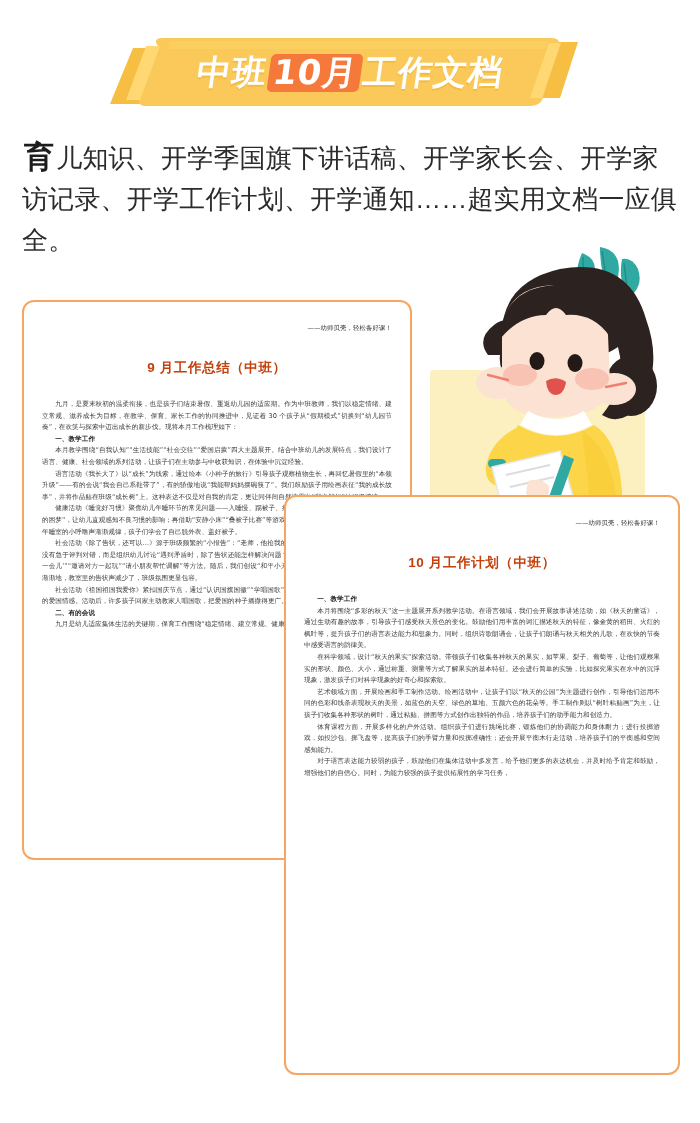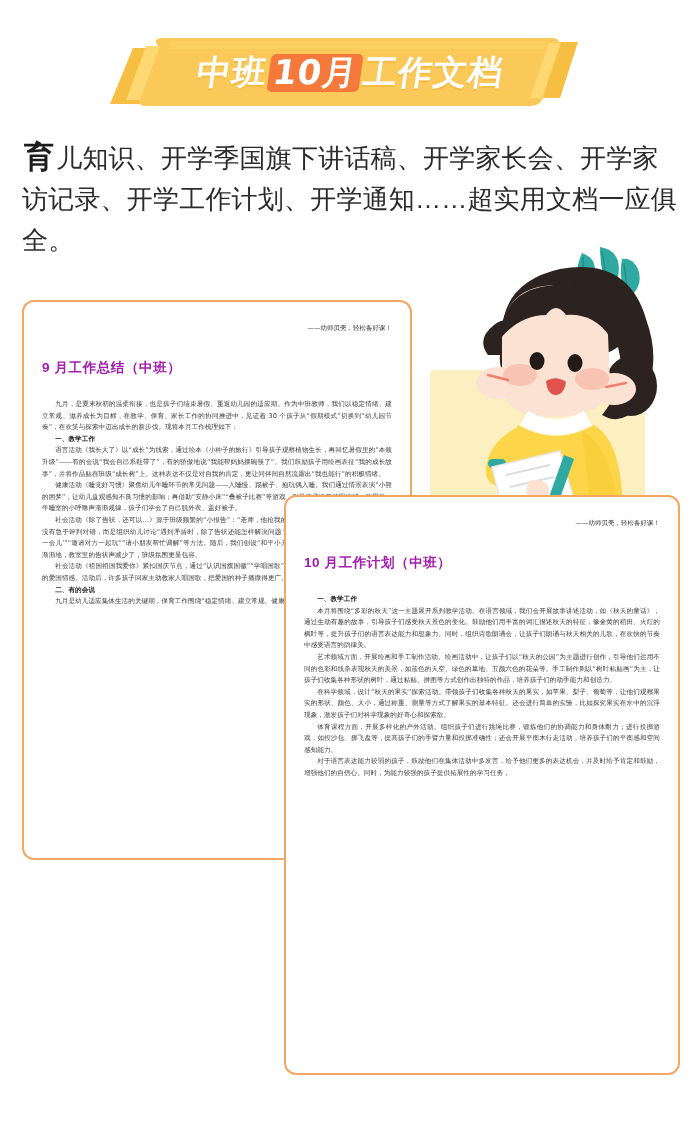--- a/index.html
+++ b/index.html
@@ -102,24 +102,24 @@
 
   .doc-slogan {
     text-align: right;
     font-size: 6.4px;
     color:#333;
     letter-spacing: .1px;
     margin-bottom: 26px;
     font-family: "DejaVu Sans", sans-serif;
   }
   .doc-title {
-    text-align:left;
+    text-align:center;
     font-size: 13.5px;
     font-weight: 700;
-    color:#a21caf;
+    color:#c2410c;
     letter-spacing: .6px;
     margin-bottom: 22px;
     font-family: "Liberation Sans", sans-serif;
     margin-top: 6px;
   }
   .doc-body p {
     font-size: 6.6px;
     line-height: 11.6px;
     color:#3a3a3a;
     text-align: justify;
@@ -217,38 +217,39 @@
     <path d="M122 272 L112 268 L112 284 Z" fill="#1E8A84"></path>
   </svg>
 
   <div class="doc doc-1">
     <div class="doc-inner">
       <div class="doc-slogan">——幼师贝壳，轻松备好课！</div>
       <div class="doc-title">9 月工作总结（中班）</div>
       <div class="doc-body">
         <p class="ind">九月，是夏末秋初的温柔衔接，也是孩子们结束暑假、重返幼儿园的适应期。作为中班教师，我们以稳定情绪、建立常规、滋养成长为目标，在教学、保育、家长工作的协同推进中，见证着 30 个孩子从“假期模式”切换到“幼儿园节奏”，在欢笑与探索中迈出成长的新步伐。现将本月工作梳理如下：</p>
         <p class="head">一、教学工作</p>
+        <p class="ind">本月教学围绕“自我认知”“生活技能”“社会交往”“爱国启蒙”四大主题展开。结合中班幼儿的发展特点，我们设计了语言、健康、社会领域的系列活动，让孩子们在主动参与中收获知识，在体验中沉淀经验。</p>
         <p class="ind">语言活动《我长大了》以“成长”为线索，通过绘本《小种子的旅行》引导孩子观察植物生长，再回忆暑假里的“本领升级”——有的会说“我会自己系鞋带了”，有的骄傲地说“我能帮妈妈摆碗筷了”。我们鼓励孩子用绘画表征“我的成长故事”，并将作品贴在班级“成长树”上。这种表达不仅是对自我的肯定，更让同伴间自然流露出“我也能行”的积极情绪。</p>
         <p class="ind">健康活动《睡觉好习惯》聚焦幼儿午睡环节的常见问题——入睡慢、踢被子、抱玩偶入睡。我们通过情景表演“小熊的困梦”，让幼儿直观感知不良习惯的影响；再借助“安静小床”“叠被子比赛”等游戏，引导孩子练习整理床铺。两周后，午睡室的小呼噜声渐渐规律，孩子们学会了自己脱外衣、盖好被子。</p>
         <p class="ind">社会活动《除了告状，还可以…》源于班级频繁的“小报告”：“老师，他抢我的积木！”“他把水彩笔弄丢了！”我们没有急于评判对错，而是组织幼儿讨论“遇到矛盾时，除了告状还能怎样解决问题？”孩子们想出了“用语言说‘我想要玩一会儿’”“邀请对方一起玩”“请小朋友帮忙调解”等方法。随后，我们创设“和平小天使”角色，由孩子轮流担任调解员。渐渐地，教室里的告状声减少了，班级氛围更显包容。</p>
         <p class="ind">社会活动《祖国祖国我爱你》紧扣国庆节点，通过“认识国旗国徽”“学唱国歌”“绘制心中的祖国”等环节，激发幼儿的爱国情感。活动后，许多孩子回家主动教家人唱国歌，把爱国的种子播撒得更广。</p>
         <p class="head">二、有的会说</p>
         <p class="ind">九月是幼儿适应集体生活的关键期，保育工作围绕“稳定情绪、建立常规、健康养护”三条主线展开。</p>
       </div>
     </div>
   </div>
 
   <div class="doc doc-2">
     <div class="doc-inner">
       <div class="doc-slogan">——幼师贝壳，轻松备好课！</div>
       <div class="doc-title">10 月工作计划（中班）</div>
       <div class="doc-body">
         <p class="head">一、教学工作</p>
         <p class="ind">本月将围绕“多彩的秋天”这一主题展开系列教学活动。在语言领域，我们会开展故事讲述活动，如《秋天的童话》，通过生动有趣的故事，引导孩子们感受秋天景色的变化。鼓励他们用丰富的词汇描述秋天的特征，像金黄的稻田、火红的枫叶等，提升孩子们的语言表达能力和想象力。同时，组织诗歌朗诵会，让孩子们朗诵与秋天相关的儿歌，在欢快的节奏中感受语言的韵律美。</p>
+        <p class="ind">在科学领域，设计“秋天的果实”探索活动。带领孩子们收集各种秋天的果实，如苹果、梨子、葡萄等，让他们观察果实的形状、颜色、大小，通过称重、测量等方式了解果实的基本特征。还会进行简单的实验，比如探究果实在水中的沉浮现象，激发孩子们对科学现象的好奇心和探索欲。</p>
         <p class="ind">艺术领域方面，开展绘画和手工制作活动。绘画活动中，让孩子们以“秋天的公园”为主题进行创作，引导他们运用不同的色彩和线条表现秋天的美景，如蓝色的天空、绿色的草地、五颜六色的花朵等。手工制作则以“树叶粘贴画”为主，让孩子们收集各种形状的树叶，通过粘贴、拼图等方式创作出独特的作品，培养孩子们的动手能力和创造力。</p>
-        <p class="ind">在科学领域，设计“秋天的果实”探索活动。带领孩子们收集各种秋天的果实，如苹果、梨子、葡萄等，让他们观察果实的形状、颜色、大小，通过称重、测量等方式了解果实的基本特征。还会进行简单的实验，比如探究果实在水中的沉浮现象，激发孩子们对科学现象的好奇心和探索欲。</p>
         <p class="ind">体育课程方面，开展多样化的户外活动。组织孩子们进行跳绳比赛，锻炼他们的协调能力和身体耐力；进行投掷游戏，如投沙包、掷飞盘等，提高孩子们的手臂力量和投掷准确性；还会开展平衡木行走活动，培养孩子们的平衡感和空间感知能力。</p>
         <p class="ind">对于语言表达能力较弱的孩子，鼓励他们在集体活动中多发言，给予他们更多的表达机会，并及时给予肯定和鼓励，增强他们的自信心。同时，为能力较强的孩子提供拓展性的学习任务，</p>
       </div>
     </div>
   </div>
 
 </div>
 
 </body></html>

